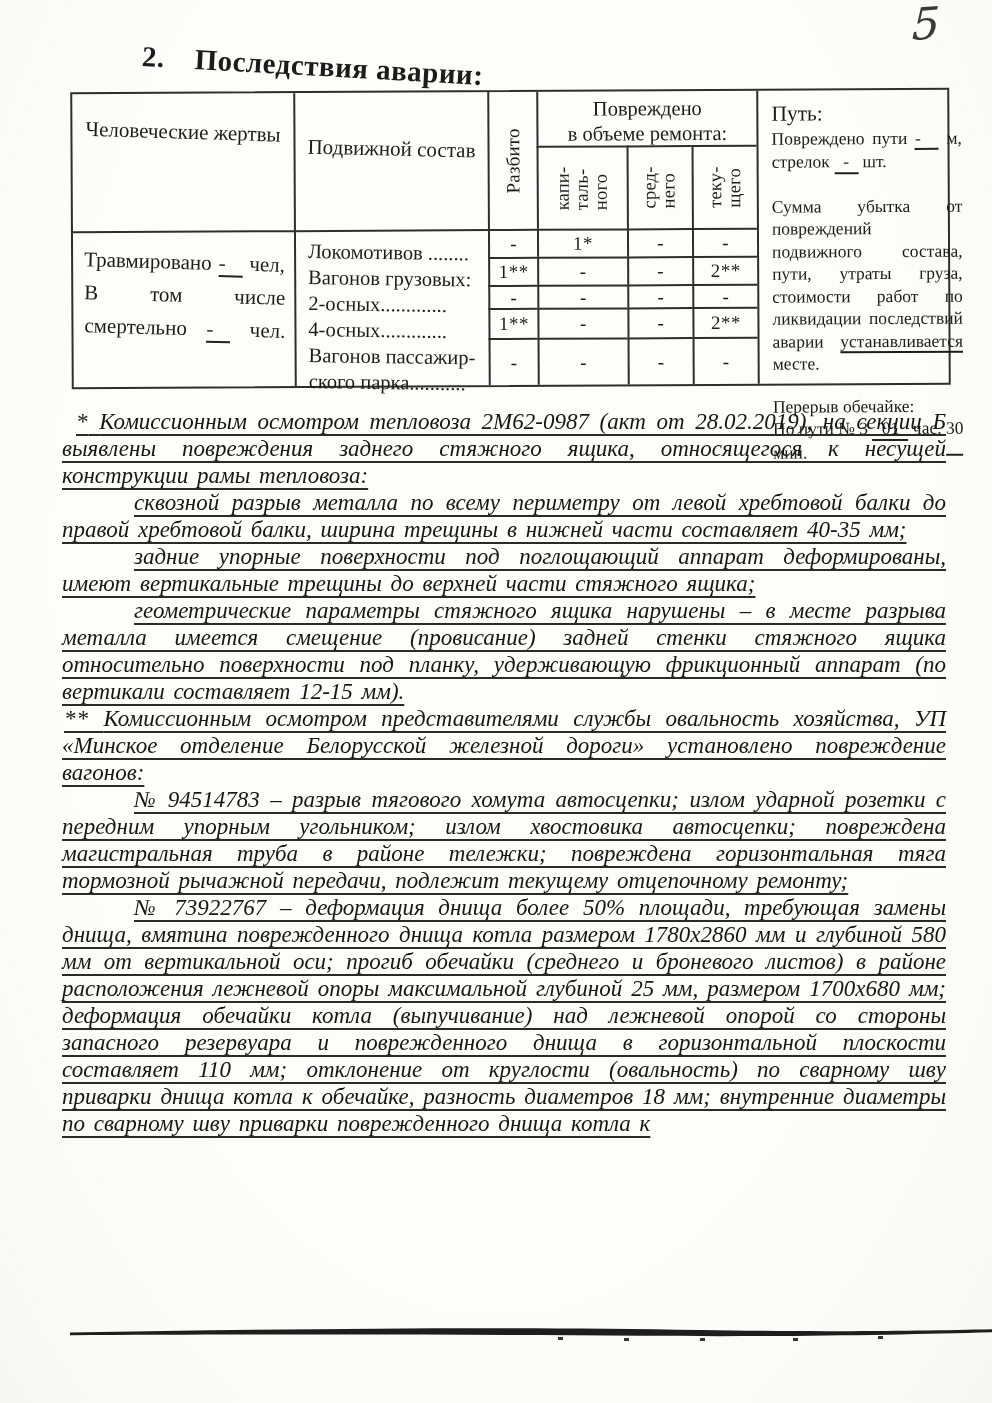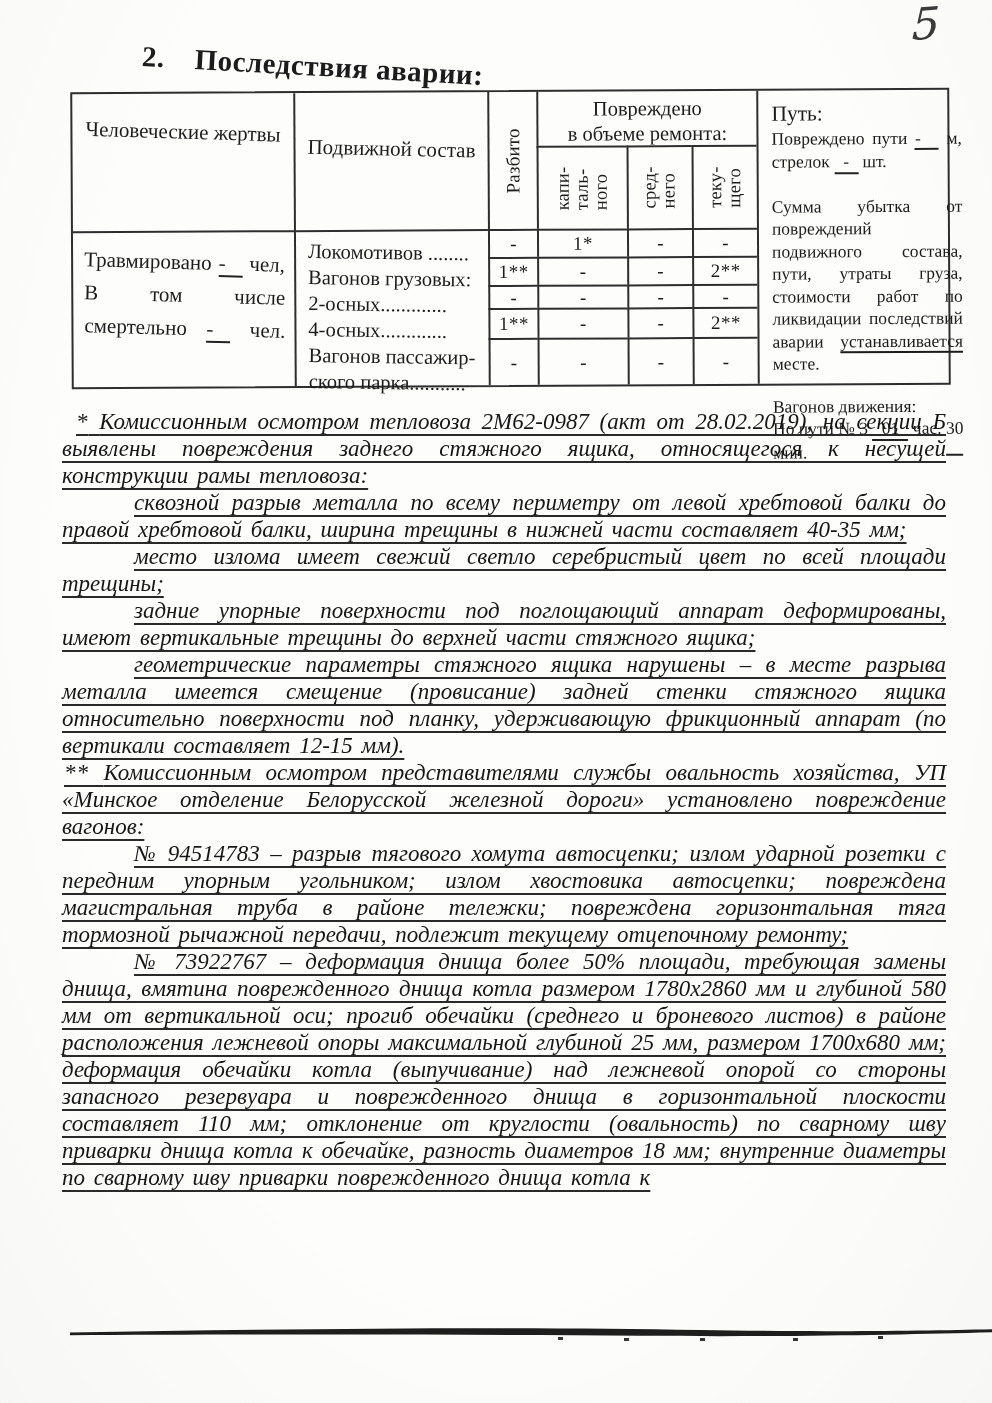--- a/index.html
+++ b/index.html
@@ -156,21 +156,21 @@
         <span>стрелок</span>
         <span class="blank">-</span>
         <span>шт.</span>
       </div>
       <div class="path-loss">
         <span>Сумма убытка от повреждений подвижного состава, пути, утраты груза, стоимости работ по ликвидации последствий аварии</span>
         <span class="uline">устанавливается</span>
         <span>месте.</span>
       </div>
       <div class="path-int">
-        <div>Вагонов движения:</div>
+        <div>Перерыв обечайке:</div>
         <div class="l1">
           <span>По пути № 3</span>
           <span class="blank wide">01</span>
           <span>час.</span>
           <span class="u30">30</span>
         </div>
         <div>мин.</div>
       </div>
     </div>
 
@@ -220,21 +220,20 @@
     <div class="vc bl bt" style="grid-area:7/3">-</div>
     <div class="vc bl bt" style="grid-area:7/4">-</div>
     <div class="vc bl bt" style="grid-area:7/5">-</div>
     <div class="vc bl bt" style="grid-area:7/6">-</div>
 
   </div>
 
   <div class="body-text">
     <p class="fn1"><span class="marker">*</span> <span>Комиссионным осмотром тепловоза 2М62-0987 (акт от 28.02.2019), на секции Б выявлены повреждения заднего стяжного ящика, относящегося к несущей конструкции рамы тепловоза:</span></p>
     <p class="item">сквозной разрыв металла по всему периметру от левой хребтовой балки до правой хребтовой балки, ширина трещины в нижней части составляет 40-35 мм;</p>
-    <p class="item">место излома имеет свежий светло серебристый цвет по всей площади трещины;</p>
     <p class="item">задние упорные поверхности под поглощающий аппарат деформированы, имеют вертикальные трещины до верхней части стяжного ящика;</p>
     <p class="item">геометрические параметры стяжного ящика нарушены – в месте разрыва металла имеется смещение (провисание) задней стенки стяжного ящика относительно поверхности под планку, удерживающую фрикционный аппарат (по вертикали составляет 12-15 мм).</p>
     <p class="fn2"><span class="marker">**</span> <span>Комиссионным осмотром представителями службы овальность хозяйства, УП «Минское отделение Белорусской железной дороги» установлено повреждение вагонов:</span></p>
     <p class="item">№ 94514783 – разрыв тягового хомута автосцепки; излом ударной розетки с передним упорным угольником; излом хвостовика автосцепки; повреждена магистральная труба в районе тележки; повреждена горизонтальная тяга тормозной рычажной передачи, подлежит текущему отцепочному ремонту;</p>
     <p class="item">№ 73922767 – деформация днища более 50% площади, требующая замены днища, вмятина поврежденного днища котла размером 1780х2860 мм и глубиной 580 мм от вертикальной оси; прогиб обечайки (среднего и броневого листов) в районе расположения лежневой опоры максимальной глубиной 25 мм, размером 1700х680 мм; деформация обечайки котла (выпучивание) над лежневой опорой со стороны запасного резервуара и поврежденного днища в горизонтальной плоскости составляет 110 мм; отклонение от круглости (овальность) по сварному шву приварки днища котла к обечайке, разность диаметров 18 мм; внутренние диаметры по сварному шву приварки поврежденного днища котла к</p>
   </div>
 
   <svg class="scanband" width="992" height="24" viewBox="0 0 992 24">
     <path d="M70,10.5 C300,6.5 520,4.5 700,8 C820,10.2 925,8.8 992,7.2
              L992,10.2 C900,12.6 780,15.2 640,13.8 C420,11.8 220,12.6 70,13.2 Z" fill="#0d0d0d" opacity="0.93"></path>

